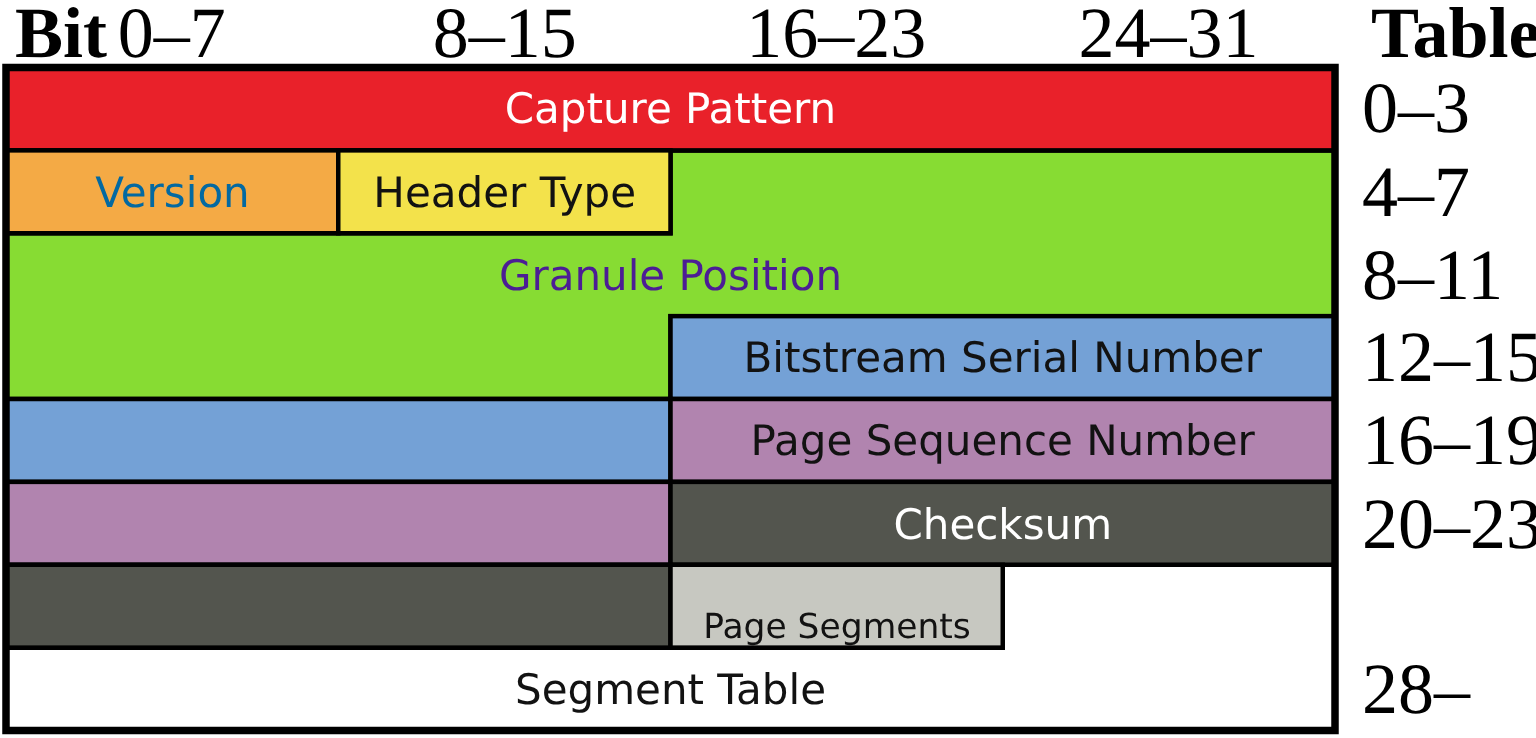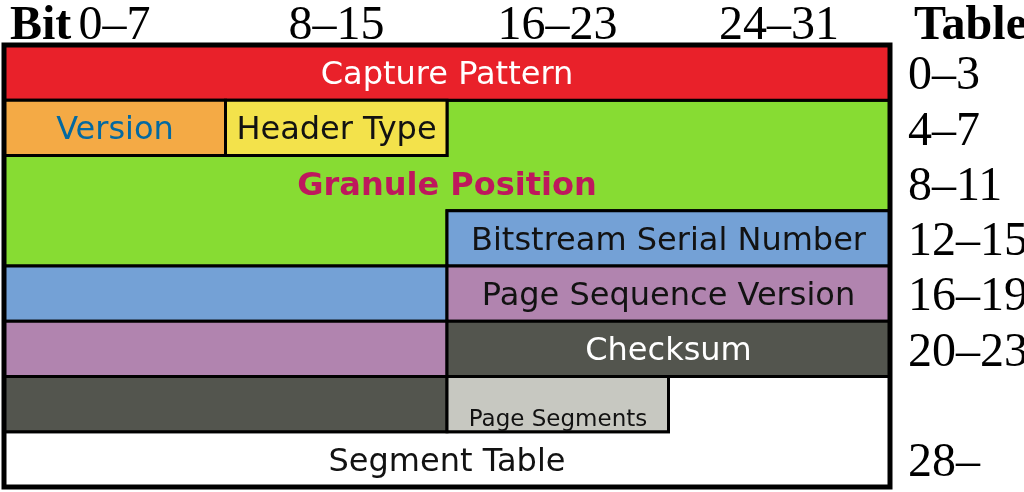--- a/index.html
+++ b/index.html
@@ -13,21 +13,21 @@
     position:absolute;display:flex;align-items:center;
     font-family:"Liberation Serif",serif;font-size:48px;color:#000;
     white-space:nowrap;
   }
   .axis.bold{font-weight:700;}
   .axis.center{justify-content:center;text-align:center;}
   .hdr{top:0;height:44px;}
   
   .flabel{
     position:absolute;display:flex;align-items:center;justify-content:center;
-    font-family:"DejaVu Sans",sans-serif;font-size:32px;text-align:center;
+    font-family:"DejaVu Sans",sans-serif;font-size:28px;text-align:center;
     white-space:nowrap;
   }
   .flabel.small{font-size:23px;}
   
   .r0{top:45px;height:55px;}
   .r1{top:100px;height:56px;}
   .r2{top:156px;height:55px;}
   .r3{top:211px;height:55px;}
   .r4{top:266px;height:55px;}
   .r5{top:321px;height:56px;}
@@ -71,23 +71,23 @@
   <div class="axis bold hdr" style="left:10px">Bit</div>
   <div class="axis center hdr" style="left:4px;width:221px">0–7</div>
   <div class="axis center hdr" style="left:226px;width:221px">8–15</div>
   <div class="axis center hdr" style="left:447px;width:221px">16–23</div>
   <div class="axis center hdr" style="left:668px;width:222px">24–31</div>
   <div class="axis bold hdr" style="left:914px">Table</div>
 
   <div class="flabel full r0" style="color: rgb(255, 255, 255);">Capture Pattern</div>
   <div class="flabel r1" style="left: 4px; width: 222px; color: #0369a1;">Version</div>
   <div class="flabel r1" style="left: 226px; width: 221px; color: rgb(18, 18, 18);">Header Type</div>
-  <div class="flabel full r2" style="color: #be185d; font-weight: bold;">Granule Position</div>
+  <div class="flabel full r2" style="color: #4c1d95;">Granule Position</div>
   <div class="flabel lefthalf r3" style="color: rgb(18, 18, 18);">Bitstream Serial Number</div>
-  <div class="flabel lefthalf r4" style="color: rgb(18, 18, 18);">Page Sequence Version</div>
+  <div class="flabel lefthalf r4" style="color: rgb(18, 18, 18);">Page Sequence Number</div>
   <div class="flabel lefthalf r5" style="color: rgb(255, 255, 255);">Checksum</div>
   <div class="flabel small r6" style="left: 447px; width: 222px; color: rgb(18, 18, 18);">Page Segments</div>
   <div class="flabel full r7" style="color: rgb(18, 18, 18);">Segment Table</div>
 
   <div class="axis bytecol r0">0–3</div>
   <div class="axis bytecol r1">4–7</div>
   <div class="axis bytecol r2">8–11</div>
   <div class="axis bytecol r3">12–15</div>
   <div class="axis bytecol r4">16–19</div>
   <div class="axis bytecol r5">20–23</div>

